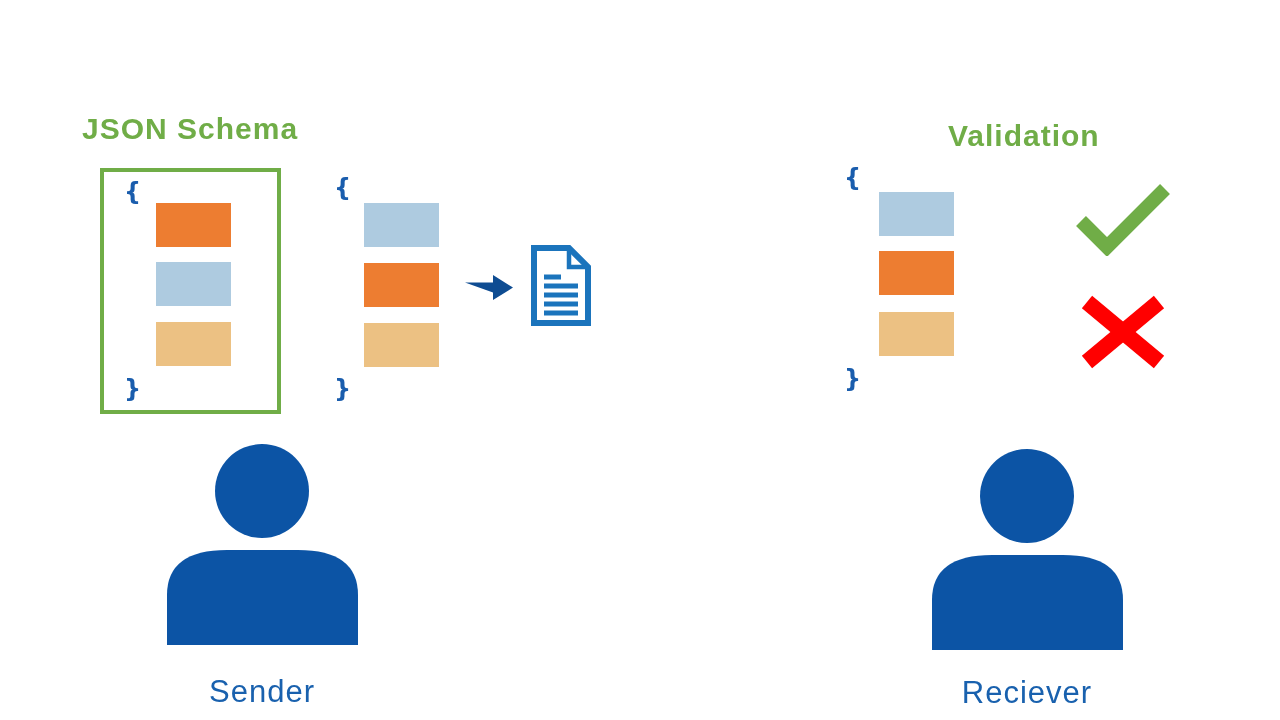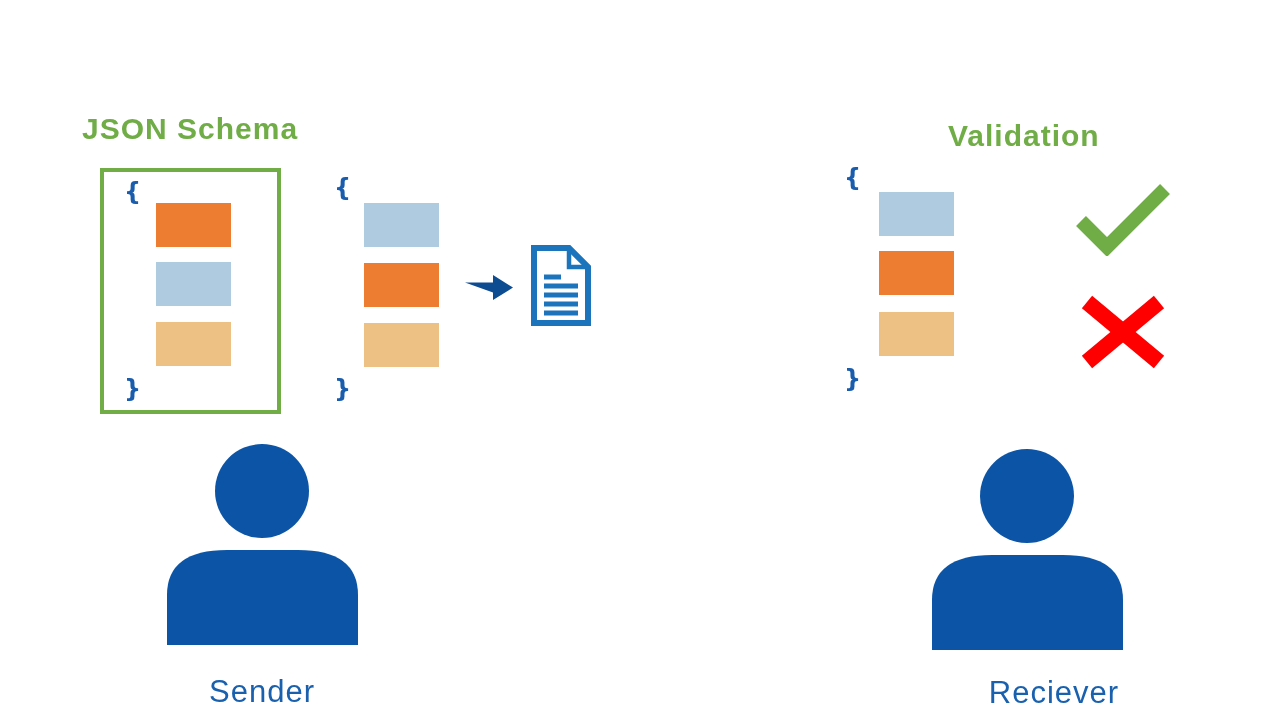--- a/index.html
+++ b/index.html
@@ -111,15 +111,15 @@
   <svg class="icon person-fig" style="left:167px; top:443px;" width="191" height="202" viewBox="0 0 191 202">
     <circle cx="95" cy="48" r="47"></circle>
     <path d="M0,202 L0,152 Q0,107 60,107 L131,107 Q191,107 191,152 L191,202 Z"></path>
   </svg>
   <div class="person-label" style="left:262px; top:663px;">Sender</div>
 
   <svg class="icon person-fig" style="left:932px; top:448px;" width="191" height="202" viewBox="0 0 191 202">
     <circle cx="95" cy="48" r="47"></circle>
     <path d="M0,202 L0,152 Q0,107 60,107 L131,107 Q191,107 191,152 L191,202 Z"></path>
   </svg>
-  <div class="person-label" style="left:1054px; top:664px;">Reciever</div>
+  <div class="person-label" style="left:1027px; top:664px;">Reciever</div>
 
 </div>
 
 </body></html>

